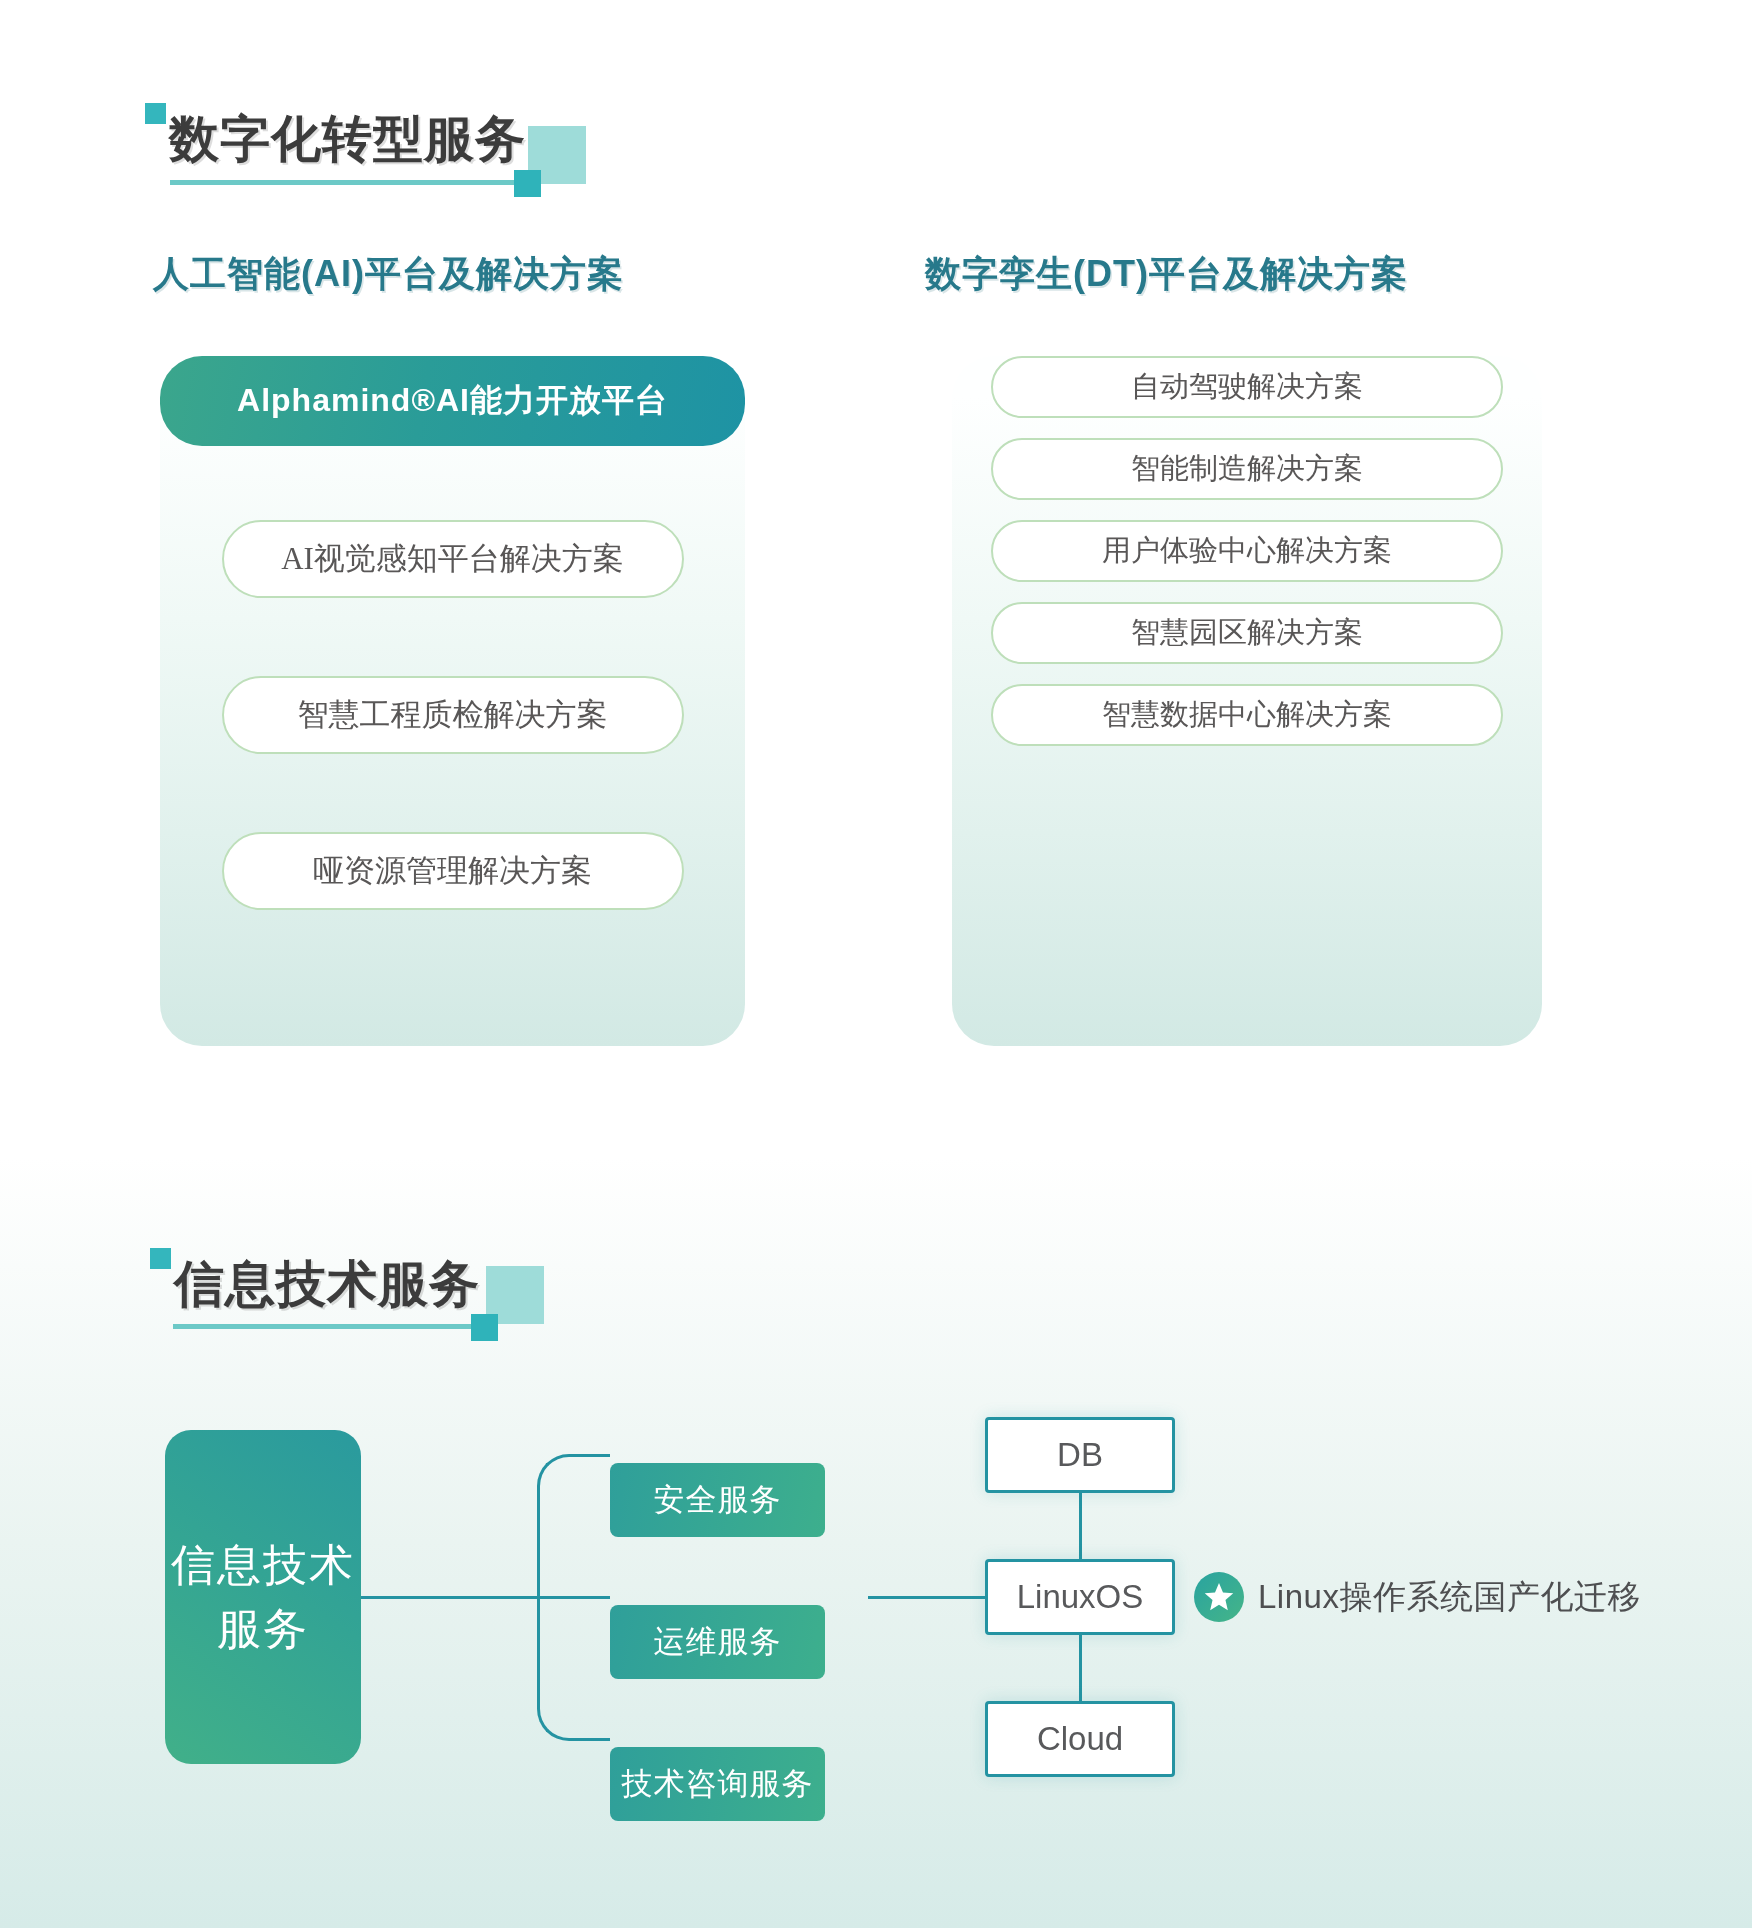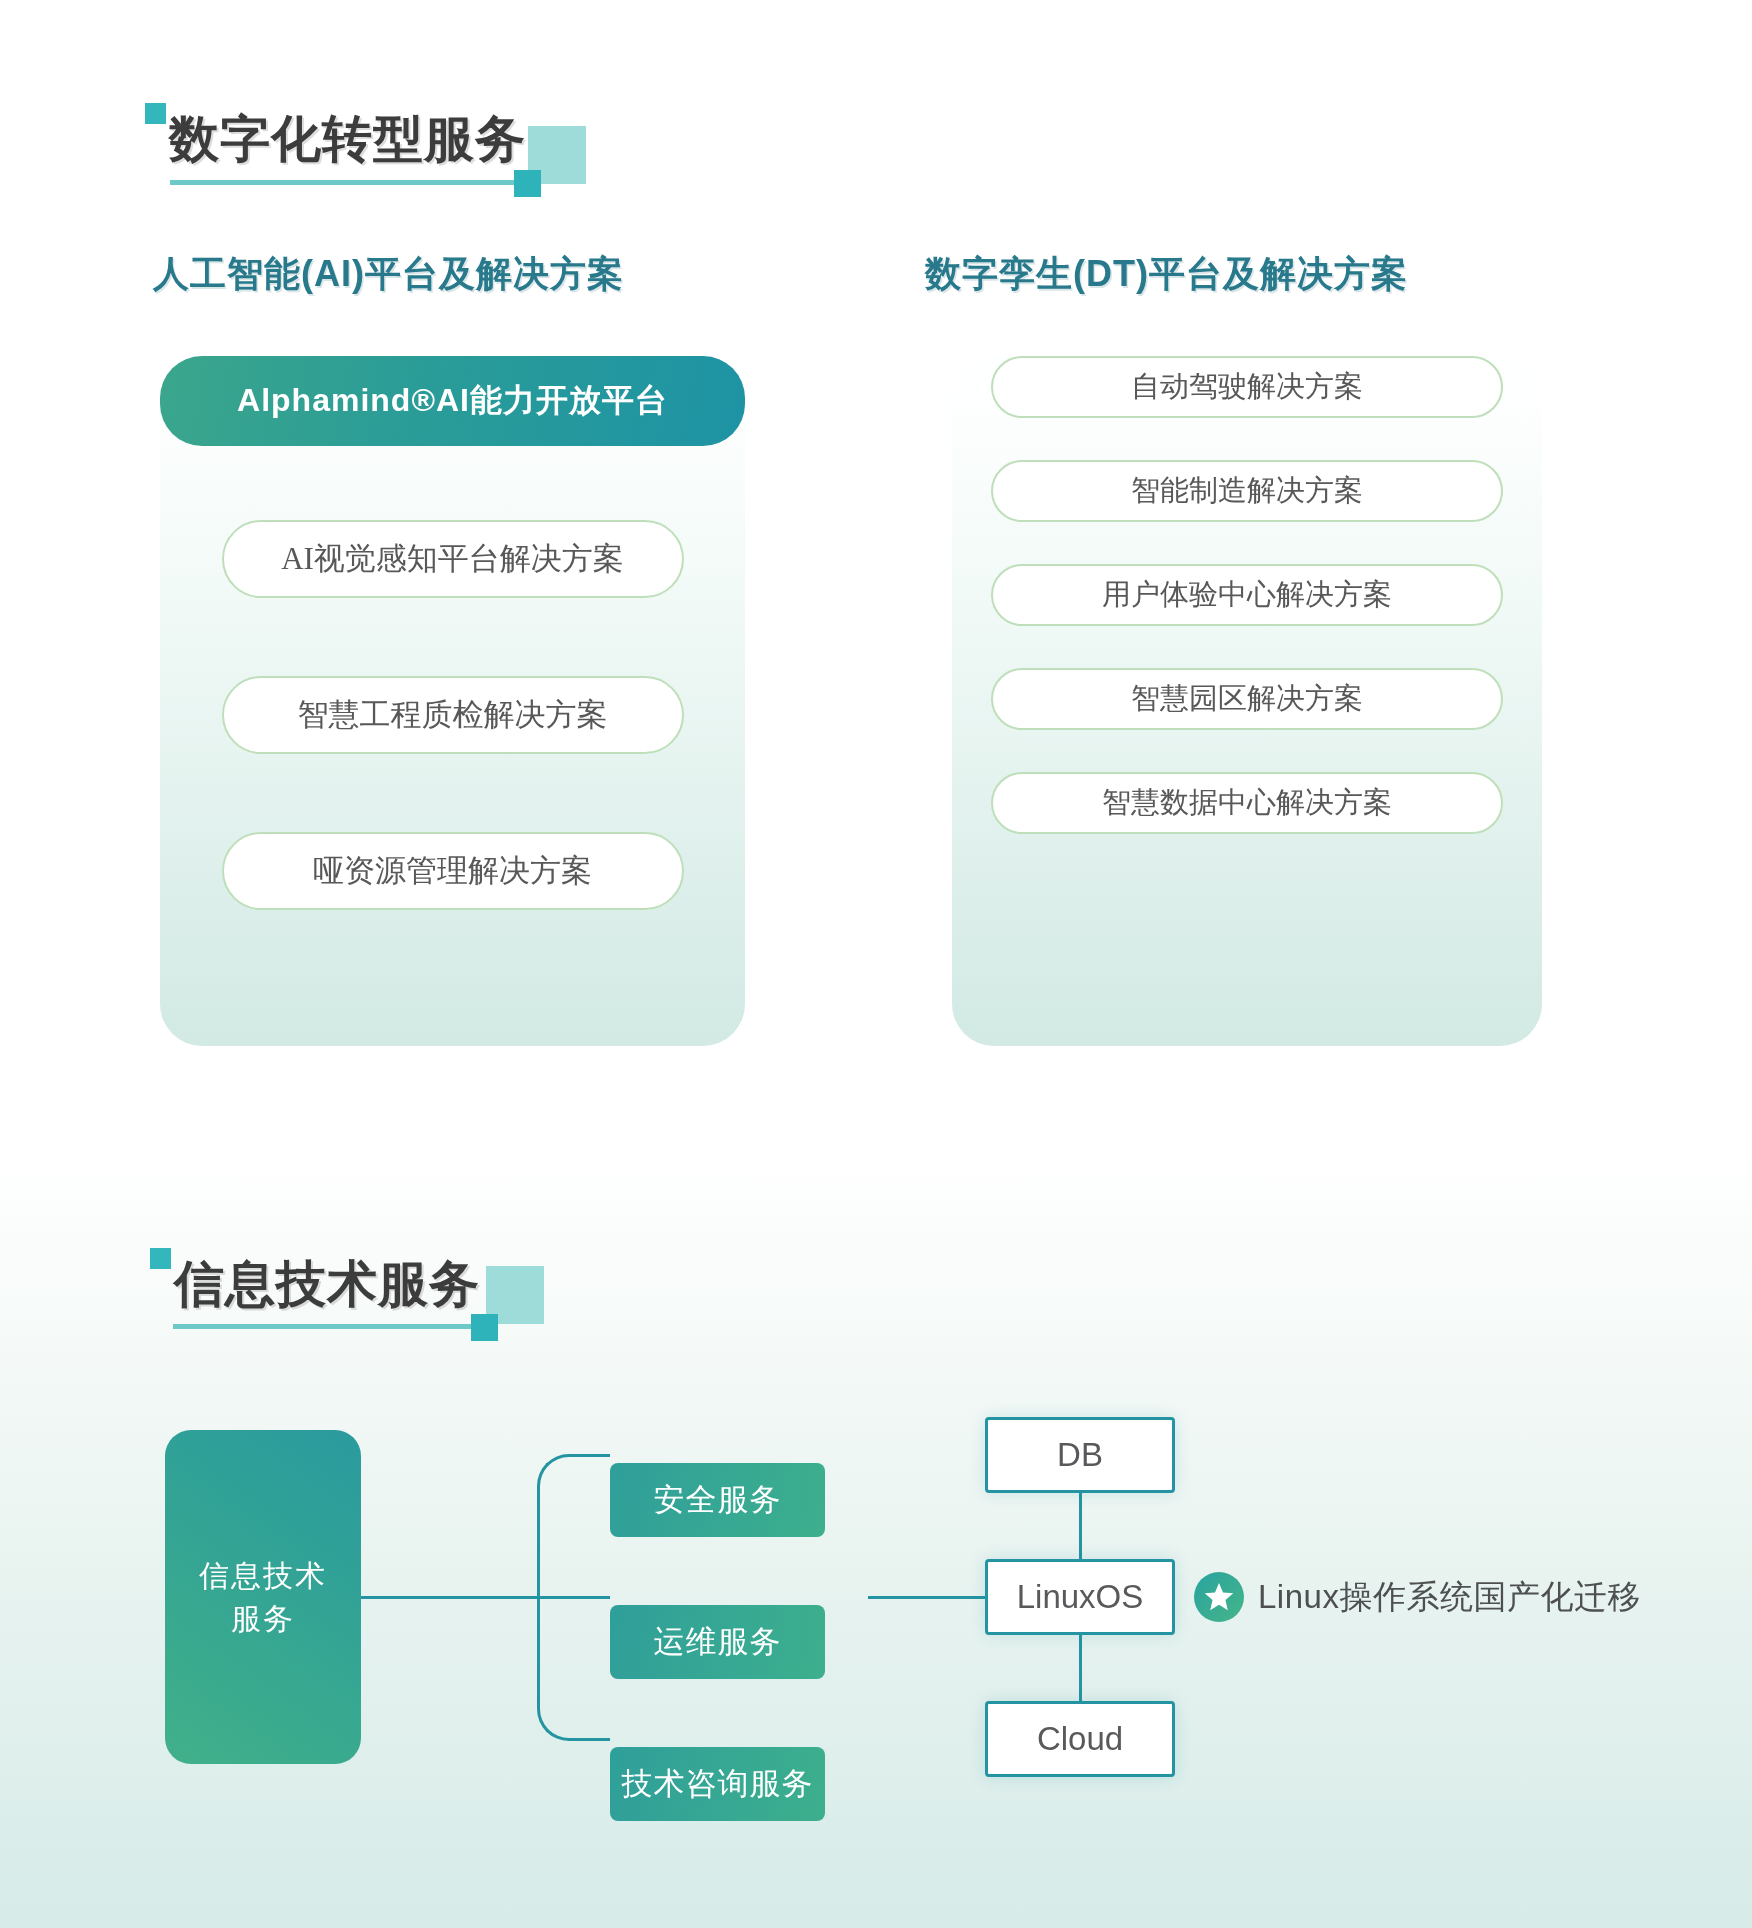--- a/index.html
+++ b/index.html
@@ -63,39 +63,39 @@
     border-radius: 42px;
     background: linear-gradient(100deg, #3ba68c 0%, #2a9c98 45%, #1e93a4 100%);
     display: flex; align-items: center; justify-content: center;
     color: #ffffff; font-size: 32px; font-weight: 700; letter-spacing: 1px;
     white-space: nowrap;
   }
   .card-body {
     display: flex; flex-direction: column; align-items: center; width: 100%;
   }
   #card-ai .card-body { padding-top: 164px; gap: 78px; font-family: Liberation Serif, serif; }
-  #card-dt .card-body { gap: 42px; }
+  #card-dt .card-body { gap: 20px; }
   .sol-pill {
     background: #ffffff;
     border: 2px solid #bedfba;
     border-radius: 999px;
     display: flex; align-items: center; justify-content: center;
     color: #595757; font-weight: 500; white-space: nowrap;
     box-sizing: border-box;
   }
   #card-ai .sol-pill { width: 462px; height: 78px; font-size: 31px; }
   #card-dt .sol-pill { width: 512px; height: 62px; font-size: 29px; }
 
   
   .root-box {
     position: absolute; left: 165px; top: 1430px; width: 196px; height: 334px;
     border-radius: 26px;
     background: linear-gradient(215deg, #2a9a9e 0%, #33a494 45%, #41b089 100%);
     display: flex; flex-direction: column; align-items: center; justify-content: center;
-    color: #ffffff; font-size: 30px; font-weight: 500; letter-spacing: 2px;
+    color: #ffffff; font-size: 44px; font-weight: 500; letter-spacing: 2px;
     line-height: 1.45; text-align: center;
   }
   .branch-pill {
     position: absolute; left: 610px; width: 215px; height: 74px;
     border-radius: 8px;
     background: linear-gradient(100deg, #2f9f9a 0%, #3daf8d 100%);
     display: flex; align-items: center; justify-content: center;
     color: #ffffff; font-size: 31px; font-weight: 500; letter-spacing: 1px;
     white-space: nowrap; box-sizing: border-box; margin-top: 45px;
   }

